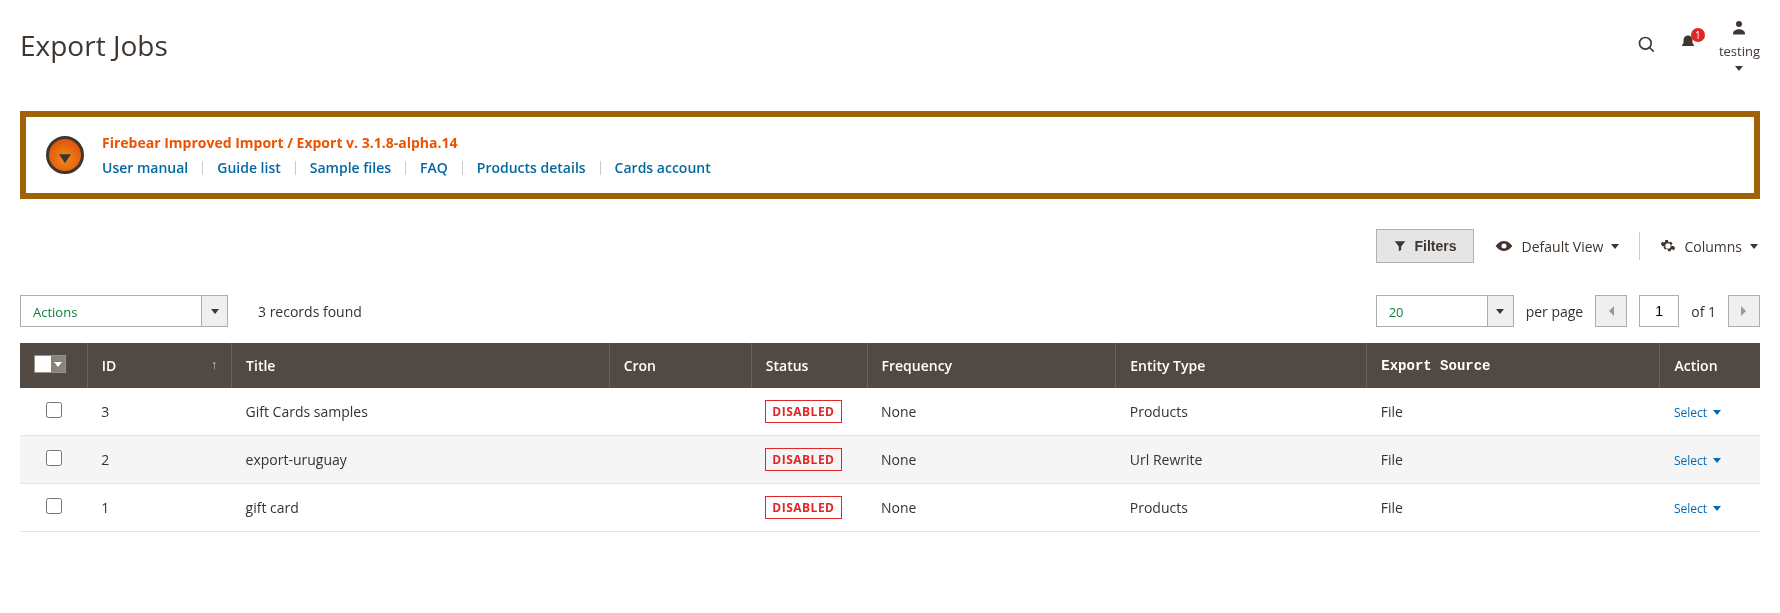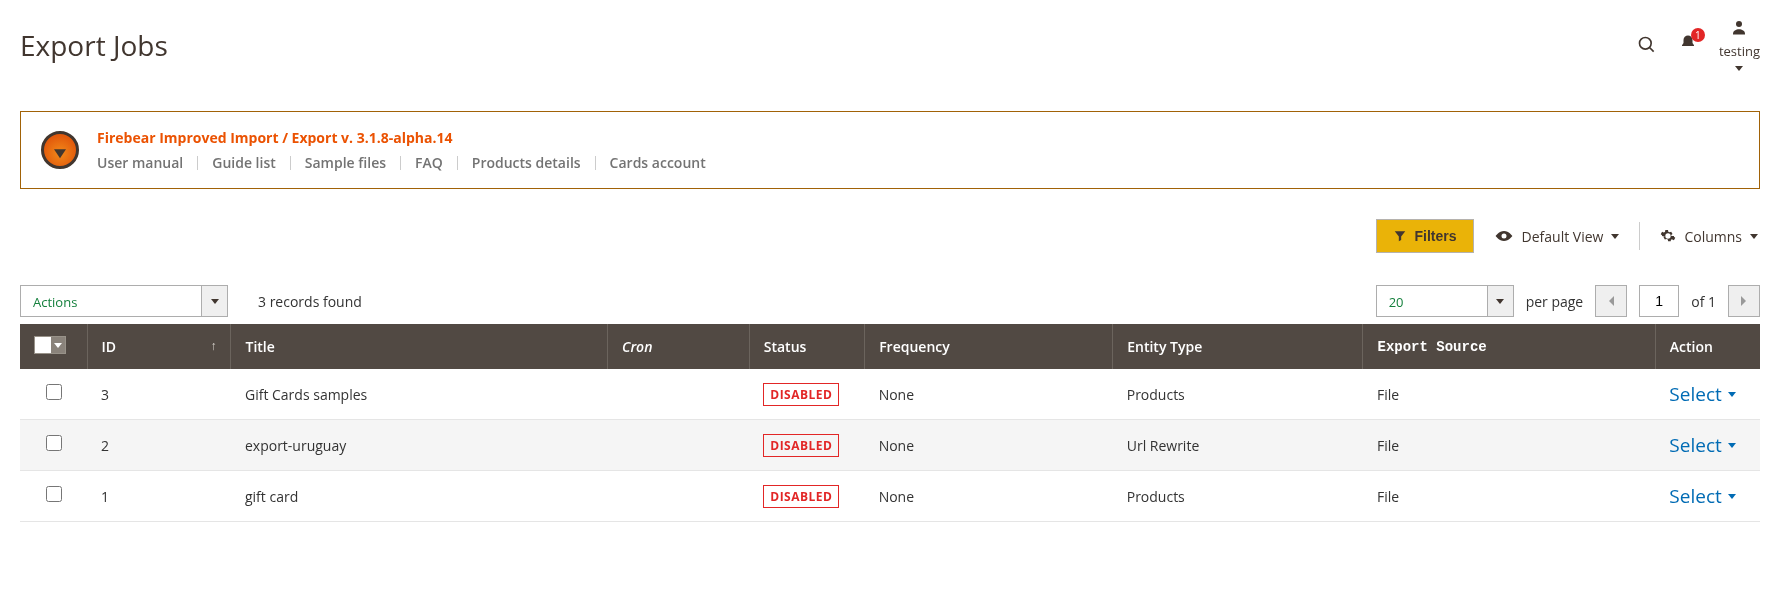--- a/index.html
+++ b/index.html
@@ -48,21 +48,21 @@
   .caret-down {
     display:inline-block;
     width:0;height:0;
     border-left:4px solid transparent;
     border-right:4px solid transparent;
     border-top:5px solid #41362f;
   }
 
   
   .info-banner {
-    border: 1px solid #a16207;
+    border: 6px solid #a16207;
     background: #fff;
     margin-top: 30px;
     padding: 16px 20px;
     display: flex;
     gap: 18px;
     align-items: center;
   }
   .fb-logo {
     width: 38px; height: 38px;
     border-radius: 50%;
@@ -83,21 +83,21 @@
   }
   .info-text { }
   .info-title {
     color: #eb5202;
     font-weight: 700;
     font-size: 14px;
     margin-bottom: 6px;
   }
   .info-links { display:flex; flex-wrap:wrap; align-items:center; }
   .info-links a {
-    color: #737373;
+    color: #0369a1;
     font-weight: 600;
     text-decoration: none;
     font-size: 14px;
   }
   .sep {
     display:inline-block;
     width:1px; height:14px;
     background:#ccc;
     margin: 0 14px;
   }
@@ -123,21 +123,21 @@
   
   .toolbar-row {
     display:flex;
     justify-content:flex-end;
     align-items:center;
     gap: 20px;
     margin-top: 30px;
     padding: 0 2px;
   }
   .btn-filters {
-    background:#eab308;
+    background:#e5e5e5;
     border:1px solid #b5b2ad;
     padding: 8px 16px;
     cursor:pointer;
     display:flex; align-items:center; gap:8px;
     font-size:14px;
     color:#41362f;
     font-weight:600;
   }
   .toolbar-item {
     display:flex; align-items:center; gap:8px;
@@ -189,21 +189,21 @@
     border:1px solid #adadad;
     text-align:center;
     font-size:14px;
   }
   .page-of { font-size:14px; color:#333; }
 
   
   table.grid {
     width:100%;
     border-collapse:collapse;
-    margin-top: 7px;
+    margin-top: 16px;
   }
   table.grid thead th {
     background:#514943;
     color:#fff;
     text-align:left;
     font-weight:600;
     font-size:14px;
     padding:12px 14px;
     border-right:1px solid #6b645d;
   }
@@ -239,32 +239,32 @@
     color:#e22626;
     font-weight:700;
     font-size:12px;
     padding:2px 6px;
     letter-spacing:0.5px;
   }
   .action-select{
     color:#006bb4;
     cursor:pointer;
     display:inline-flex; align-items:center; gap:6px;
-    font-size:19px;
+    font-size:12px;
   }
   .blue-caret{
     width:0;height:0;
     border-left:4px solid transparent;
     border-right:4px solid transparent;
     border-top:5px solid #006bb4;
   }
 
   .col-id{ width:130px; }
   .col-title{ width:340px; }
-  .col-cron{ width:128px;font-style:italic; }
+  .col-cron{ width:128px; }
   .col-status{ width:80px; }
   .col-freq{ width:224px; }
   .col-entity{ width:226px; }
   .col-src{ width:264px;font-family:Liberation Mono, monospace; }
   .col-action{ width:90px; }
 </style>
 </head>
 <body>
 
 <div class="page-container">

